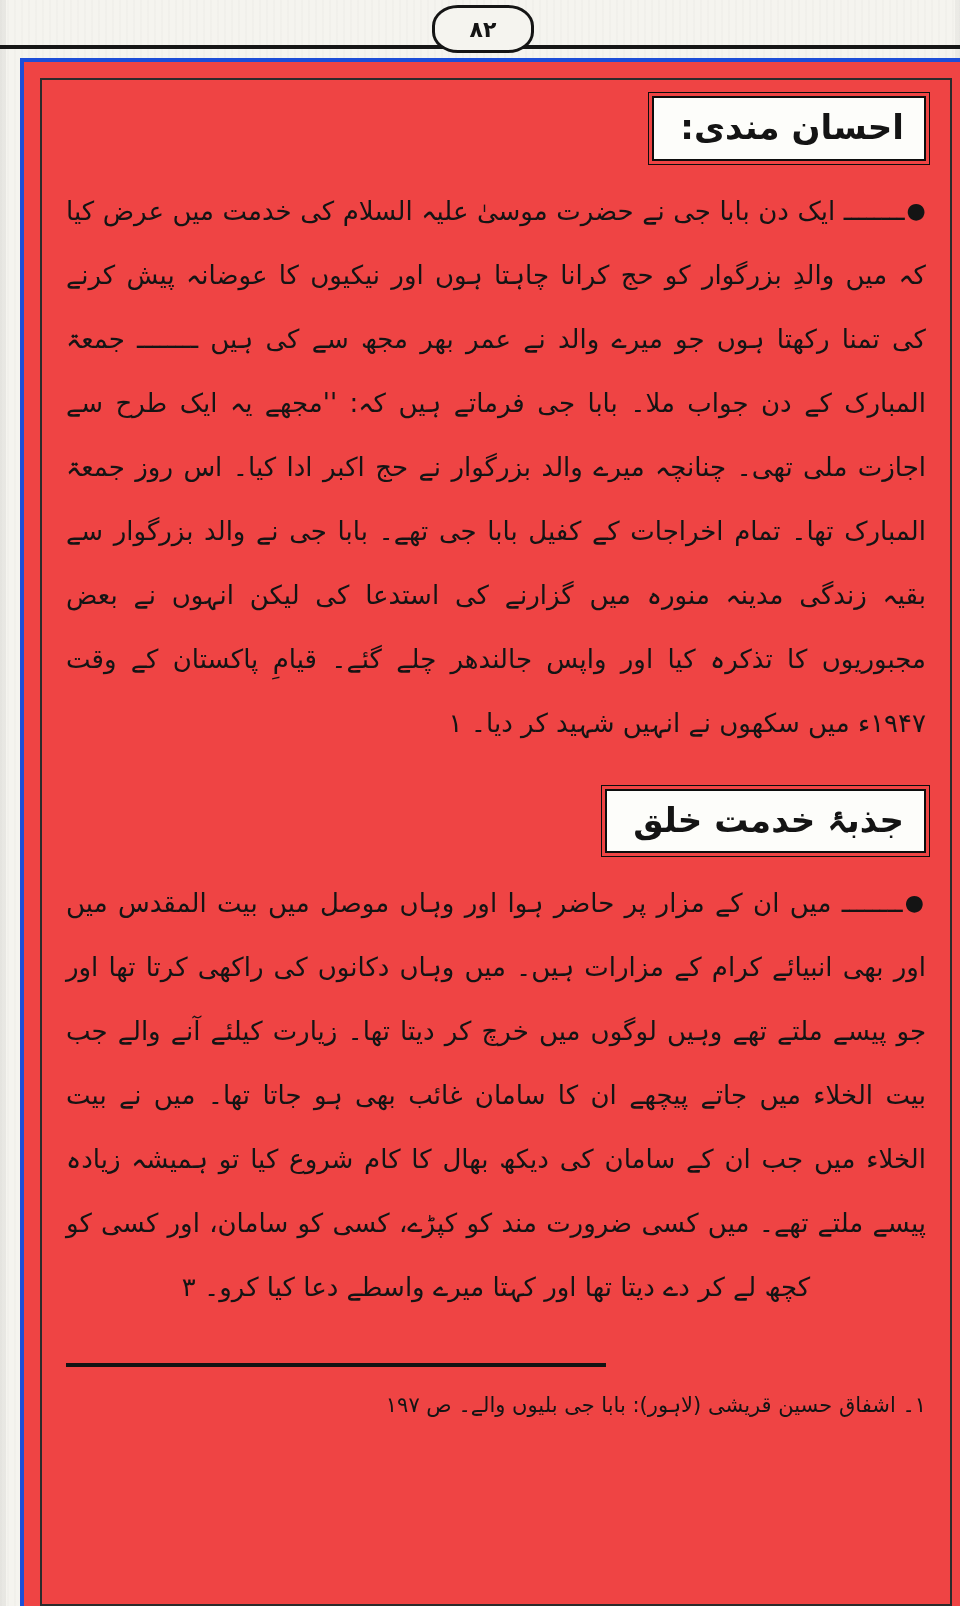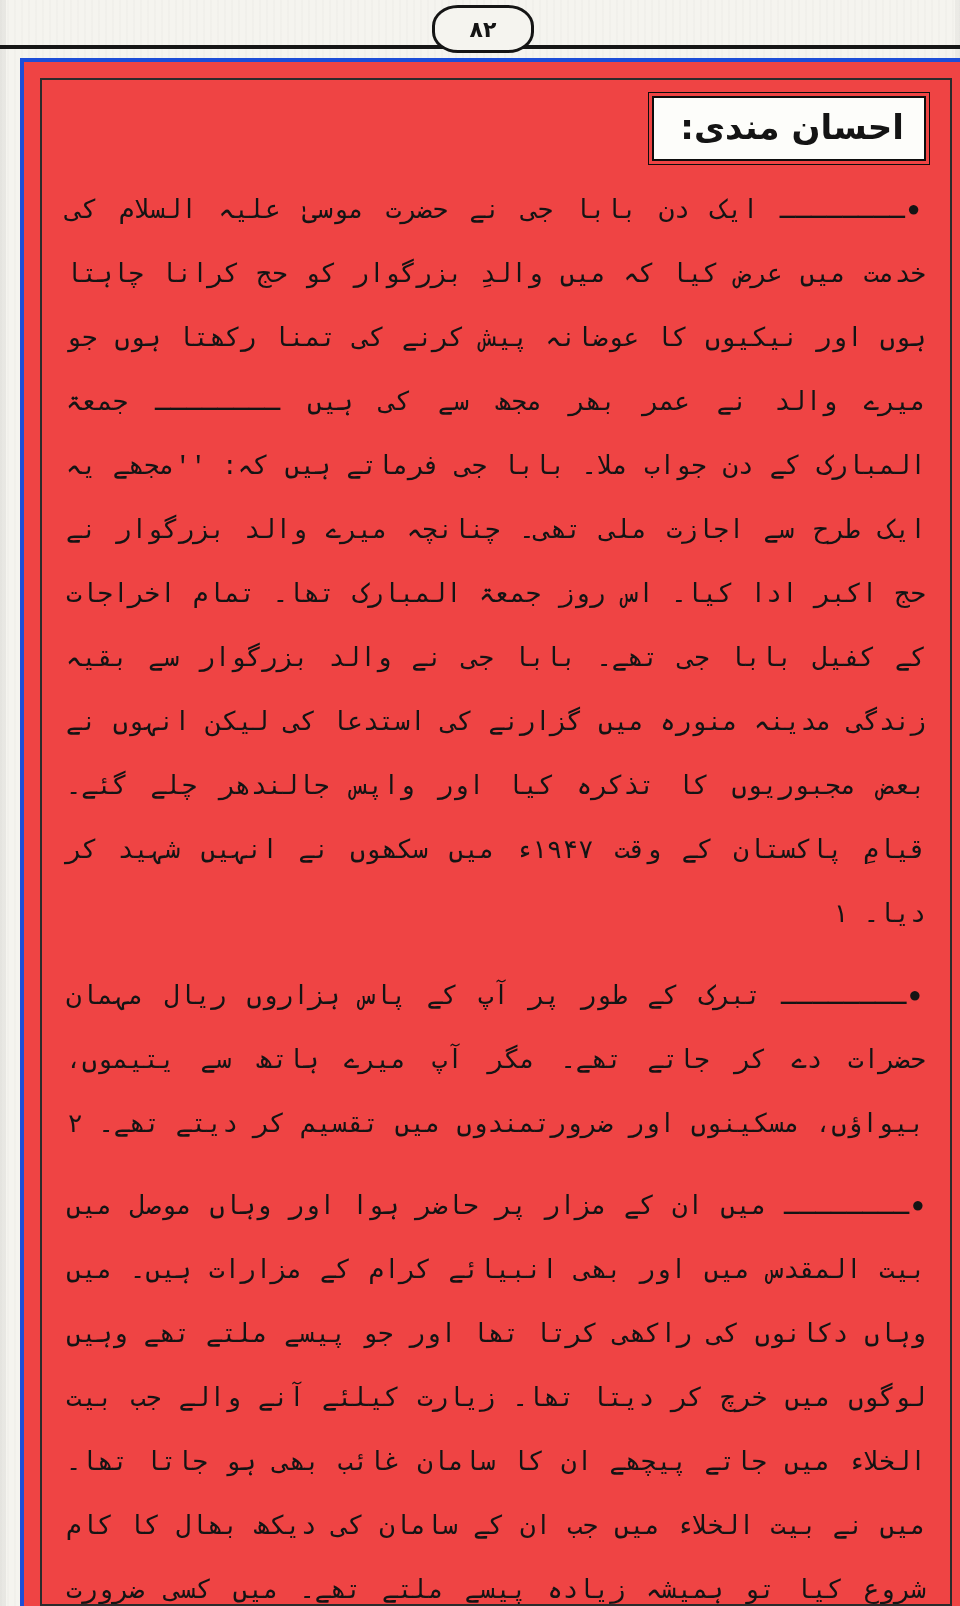--- a/index.html
+++ b/index.html
@@ -85,21 +85,20 @@
     margin: 8px 0 0 0;
   }
   .heading-box.second { margin-top: 34px; }
 
   .para {
     margin: 18px 0 0 0;
     font-size: 26px;
     line-height: 64px;
     text-align: justify;
     text-justify: inter-word;
-    font-family: Liberation Mono, monospace;
   }
   .para.center-last { text-align-last: center; }
   .bullet {
     font-size: 22px;
     vertical-align: 2px;
     padding-left: 2px;
   }
   .dash { letter-spacing: 0; }
 
   .footnote-divider {
@@ -131,25 +130,24 @@
 
     <div class="heading-box">
       <span>احسان مندی:</span>
     </div>
 
     <p class="para">
       <span class="bullet">●</span><span class="dash">ــــــــ</span>
       <span>ایک دن بابا جی نے حضرت موسیٰ علیہ السلام کی خدمت میں عرض کیا کہ میں والدِ بزرگوار کو حج کرانا چاہتا ہوں اور نیکیوں کا عوضانہ پیش کرنے کی تمنا رکھتا ہوں جو میرے والد نے عمر بھر مجھ سے کی ہیں ــــــــ جمعۃ المبارک کے دن جواب ملا۔ بابا جی فرماتے ہیں کہ: ''مجھے یہ ایک طرح سے اجازت ملی تھی۔ چنانچہ میرے والد بزرگوار نے حج اکبر ادا کیا۔ اس روز جمعۃ المبارک تھا۔ تمام اخراجات کے کفیل بابا جی تھے۔ بابا جی نے والد بزرگوار سے بقیہ زندگی مدینہ منورہ میں گزارنے کی استدعا کی لیکن انہوں نے بعض مجبوریوں کا تذکرہ کیا اور واپس جالندھر چلے گئے۔ قیامِ پاکستان کے وقت ۱۹۴۷ء میں سکھوں نے انہیں شہید کر دیا۔ ۱</span>
     </p>
 
+    <div class="heading-box second">
+      <span>جذبۂ خدمت خلق</span>
+    </div>
 
-    <p class="para center-last">
-      <span class="bullet">●</span><span class="dash">ــــــــ</span>
-      <span>تبرک کے طور پر آپ کے پاس ہزاروں ریال مہمان حضرات دے کر جاتے تھے۔ مگر آپ میرے ہاتھ سے یتیموں، بیواؤں، مسکینوں اور ضرورتمندوں میں تقسیم کر دیتے تھے۔ ۲</span>
-    </p>
 
     <p class="para center-last">
       <span class="bullet">●</span><span class="dash">ــــــــ</span>
       <span>میں ان کے مزار پر حاضر ہوا اور وہاں موصل میں بیت المقدس میں اور بھی انبیائے کرام کے مزارات ہیں۔ میں وہاں دکانوں کی راکھی کرتا تھا اور جو پیسے ملتے تھے وہیں لوگوں میں خرچ کر دیتا تھا۔ زیارت کیلئے آنے والے جب بیت الخلاء میں جاتے پیچھے ان کا سامان غائب بھی ہو جاتا تھا۔ میں نے بیت الخلاء میں جب ان کے سامان کی دیکھ بھال کا کام شروع کیا تو ہمیشہ زیادہ پیسے ملتے تھے۔ میں کسی ضرورت مند کو کپڑے، کسی کو سامان، اور کسی کو کچھ لے کر دے دیتا تھا اور کہتا میرے واسطے دعا کیا کرو۔ ۳</span>
     </p>
 
     <div class="footnote-divider"></div>
 
     <div class="footnotes">
       <div class="footnote">۱۔ اشفاق حسین قریشی (لاہور): بابا جی بلیوں والے۔ ص ۱۹۷</div>

